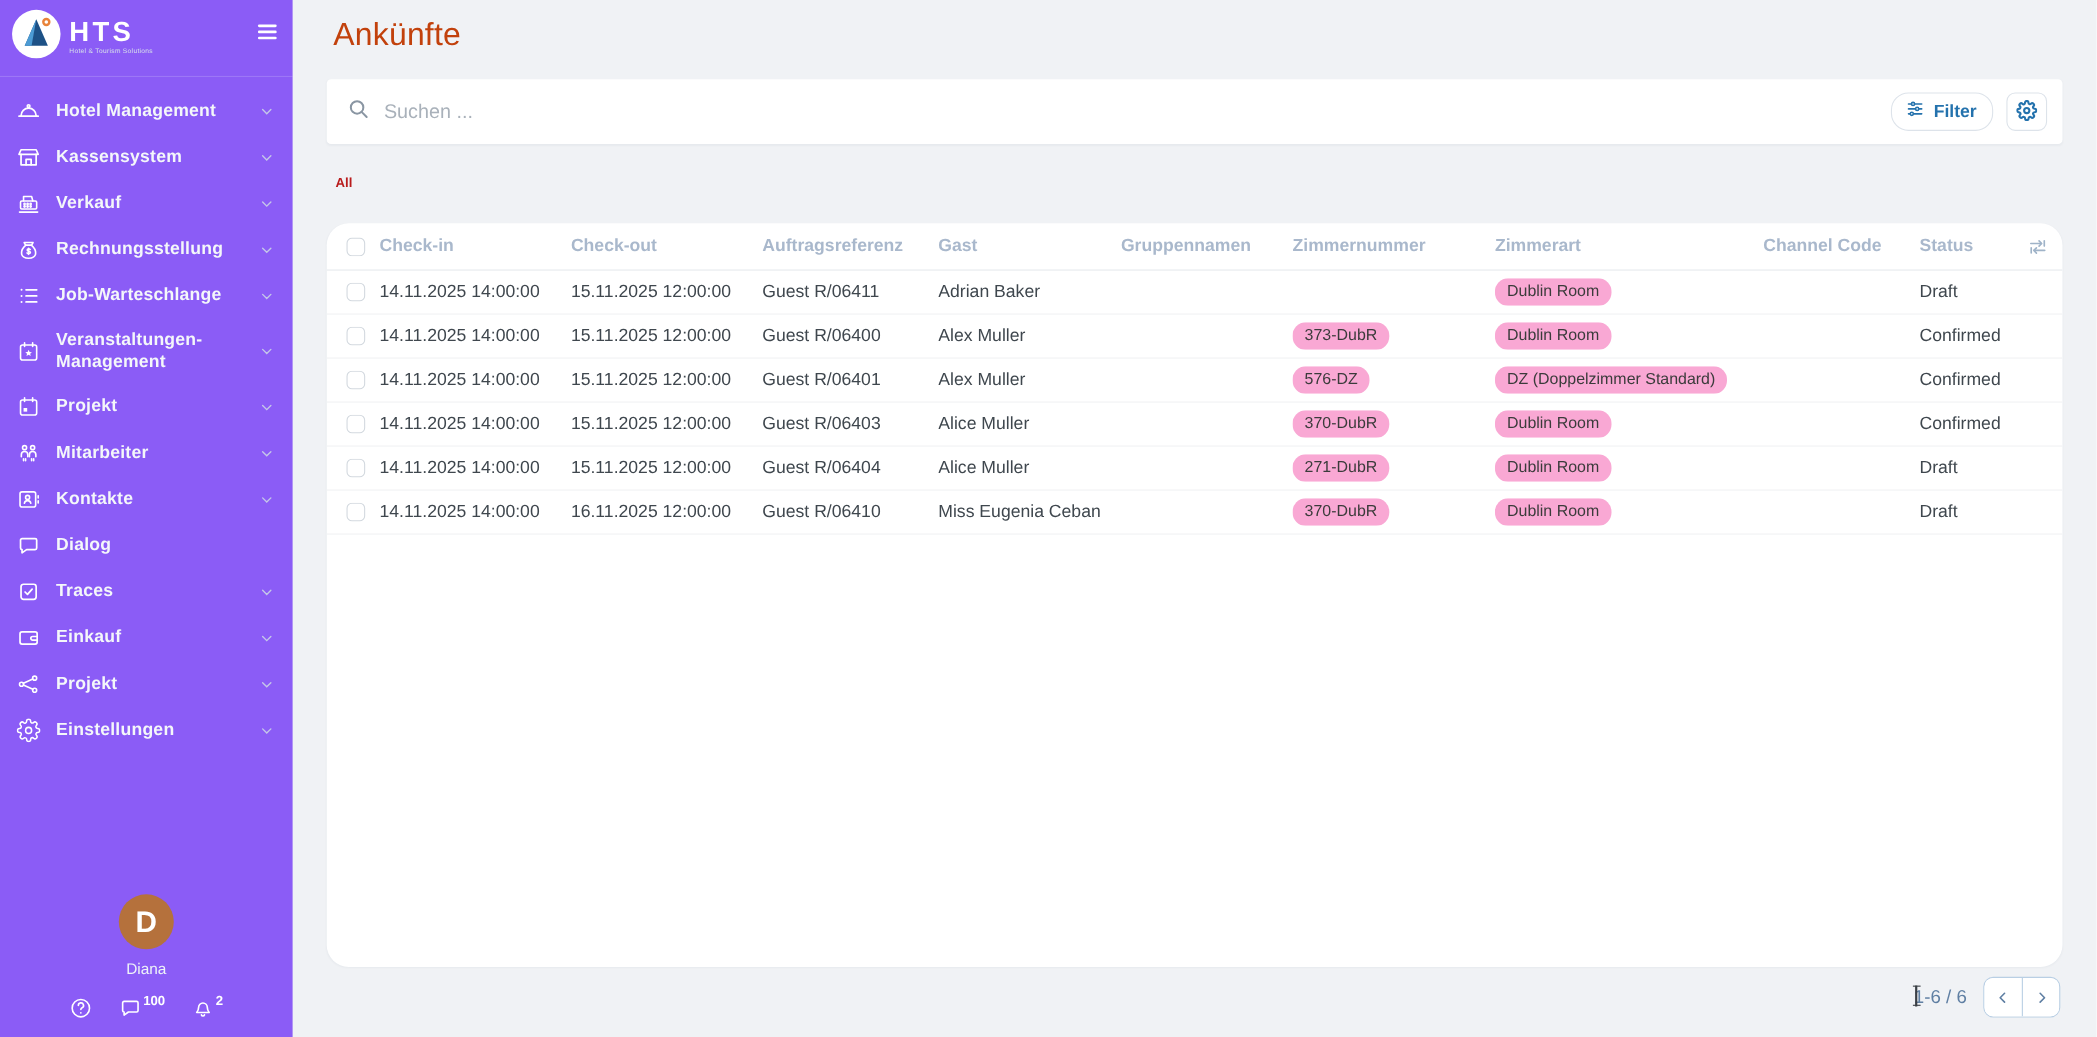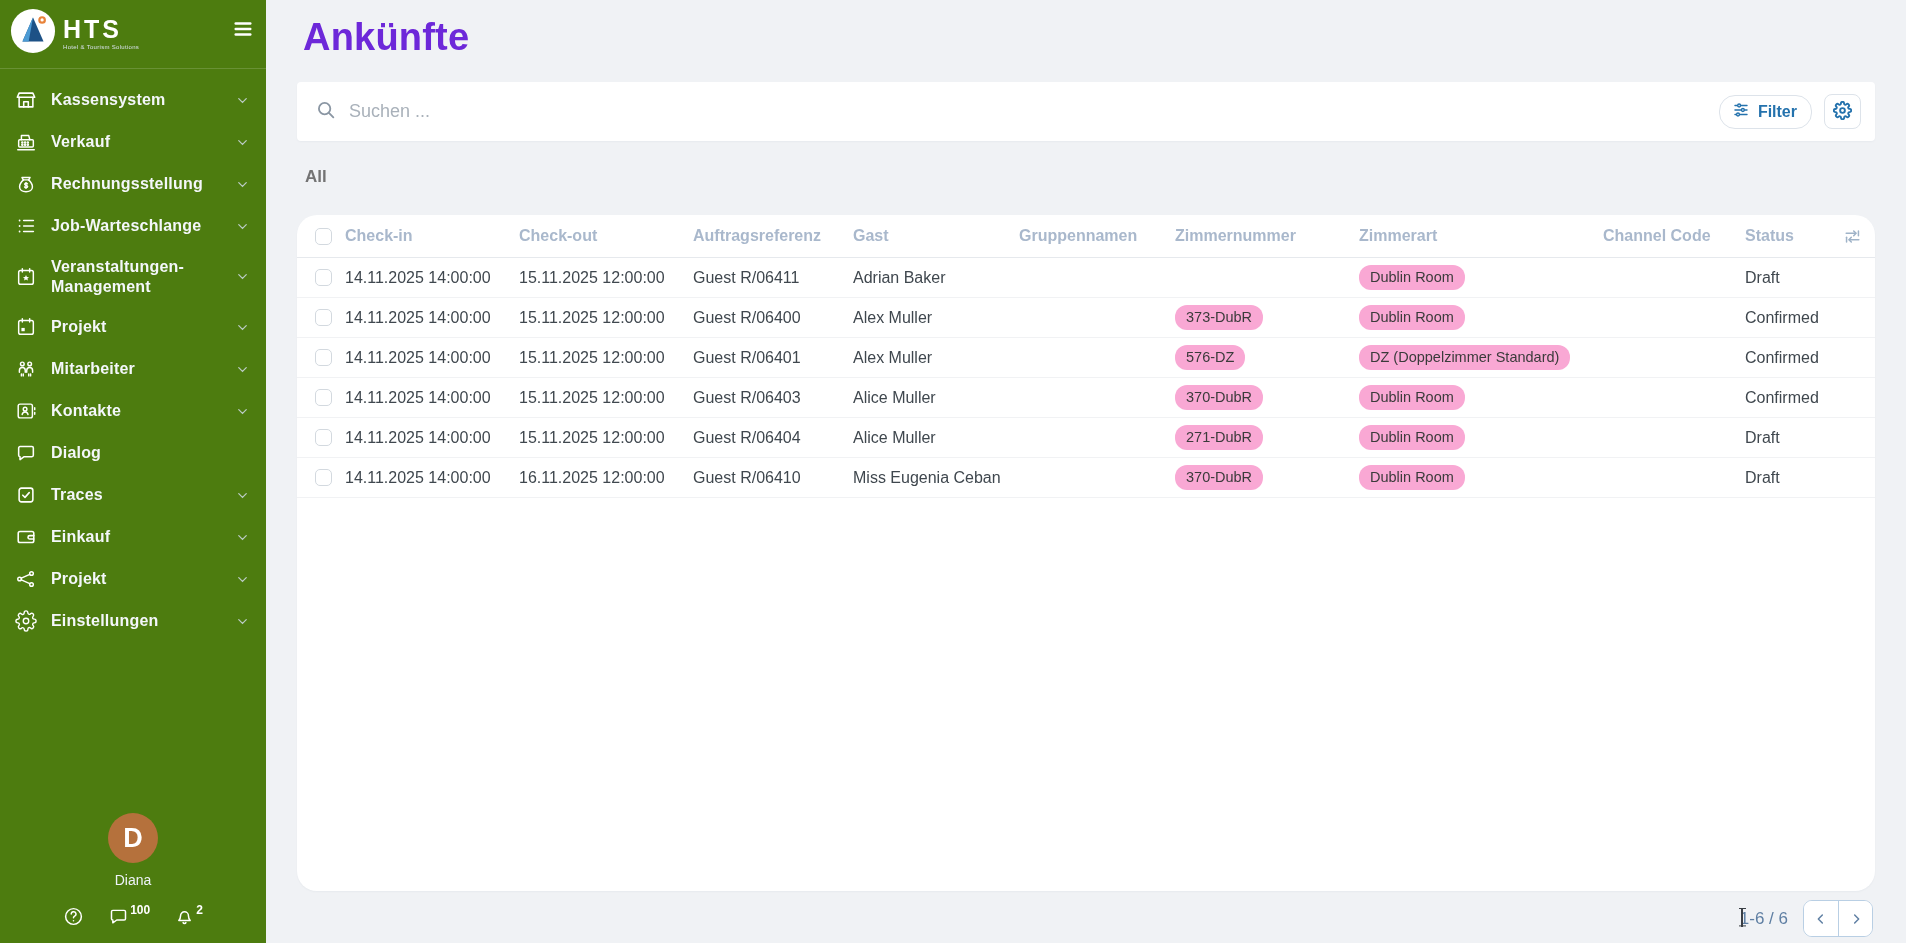--- a/index.html
+++ b/index.html
@@ -5,21 +5,21 @@
   * { box-sizing: border-box; margin: 0; padding: 0; }
   html,body { width:1906px; height:943px; overflow:hidden; }
   body {
     font-family:"Liberation Sans", sans-serif;
     background:#f0f2f5;
     display:flex;
   }
   
   .sidebar {
     width:266px; min-width:266px; height:943px;
-    background:#4d7c0f; color:#fff;
+    background:#8b5cf6; color:#fff;
     display:flex; flex-direction:column;
   }
   .sidebar-top {
     display:flex; align-items:flex-start; justify-content:space-between;
     padding:8px 12px 6px 10px;
   }
   .logo { display:flex; align-items:center; gap:7px; cursor:pointer; }
   .logo-text { display:flex; flex-direction:column; line-height:1; }
   .logo-hts { font-size:25px; font-weight:700; letter-spacing:3px; color:#fff; }
   .logo-sub { font-size:6px; letter-spacing:.3px; color:#d7e0ea; margin-top:2px; white-space:nowrap; }
@@ -44,21 +44,21 @@
     display:flex; align-items:center; justify-content:center;
     font-size:27px; font-weight:700; cursor:pointer;
   }
   .username { font-size:14px; color:#eef3f8; margin-top:9px; }
   .footer-icons { display:flex; align-items:center; gap:24px; margin-top:18px; }
   .fi { display:flex; align-items:flex-start; cursor:pointer; }
   .fi sup { font-size:12px; font-weight:600; color:#fff; margin-left:1px; line-height:1; position:relative; top:-2px; }
 
   
   .content { flex:1; padding:0 31px; position:relative; }
-  .page-title { font-size:38px; font-weight:700; color:#6d28d9; margin:16px 0 0 6px; letter-spacing:.2px; }
+  .page-title { font-size:29px; font-weight:400; color:#c2410c; margin:16px 0 0 6px; letter-spacing:.2px; }
 
   .search-card {
     margin-top:23px; height:59px; background:#fff; border-radius:4px;
     display:flex; align-items:center; gap:12px; padding:0 14px 0 18px;
     box-shadow:0 1px 2px rgba(20,40,70,.04);
   }
   .search-input {
     flex:1; border:none; outline:none; font-size:18px; color:#3c4652;
     font-family:"Liberation Sans", sans-serif; background:transparent;
   }
@@ -69,21 +69,21 @@
     padding:5px 14px 5px 12px; cursor:pointer;
     color:#2472ad; font-size:16px; font-weight:600;
     font-family:Liberation Sans, sans-serif;
   }
   .gear-btn {
     width:37px; height:35px; border:1px solid #dde3ea; border-radius:8px;
     background:#fff; display:flex; align-items:center; justify-content:center; cursor:pointer;
   }
 
   .tabs-row { margin:26px 0 0 8px; }
-  .tab-all { font-size:17px; font-weight:600; color:#737373; cursor:pointer; }
+  .tab-all { font-size:12px; font-weight:600; color:#b91c1c; cursor:pointer; }
 
   .table-card {
     margin-top:28px; background:#fff; border-radius:20px;
     height:676px; overflow:hidden;
     box-shadow:0 1px 2px rgba(20,40,70,.04);
   }
   .trow {
     display:grid;
     grid-template-columns:48px 174px 174px 160px 166px 156px 184px 244px 142px 88px 1fr;
     align-items:center;
@@ -143,20 +143,34 @@
         <line x1="4" y1="6" x2="20" y2="6"></line>
           <line x1="4" y1="12" x2="20" y2="12"></line>
           <line x1="4" y1="18" x2="20" y2="18"></line>
       </svg>
     </span>
   </div>
   <div class="sb-divider"></div>
 
   <nav class="menu">
 
+    <div class="menu-item">
+      <span class="mi-icon">
+        <svg viewBox="0 0 24 24" fill="none" stroke="#fff" stroke-width="1.7" stroke-linecap="round">
+          <path d="M4.5 16.5a7.5 7.5 0 0 1 15 0"></path>
+            <line x1="2.5" y1="17" x2="21.5" y2="17"></line>
+            <circle cx="12" cy="7" r="1.3"></circle>
+        </svg>
+        </span>
+      <span class="mi-label">Hotel Management</span>
+      <span class="mi-chevron">
+        <svg viewBox="0 0 24 24" fill="none" stroke="#cfdae6" stroke-width="2" stroke-linecap="round">
+            <polyline points="6,9 12,15 18,9"></polyline>
+          </svg></span>
+    </div>
 
     <div class="menu-item">
       <span class="mi-icon">
         <svg viewBox="0 0 24 24" fill="none" stroke="#fff" stroke-width="1.7" stroke-linecap="round" stroke-linejoin="round">
           <path d="M4.5 4.5h15l2 4.5H2.5l2-4.5z"></path>
             <path d="M4.5 9v10.5h15V9"></path>
             <path d="M9.5 19.5v-5.5h5v5.5"></path>
         </svg>
         </span>
       <span class="mi-label">Kassensystem</span>

